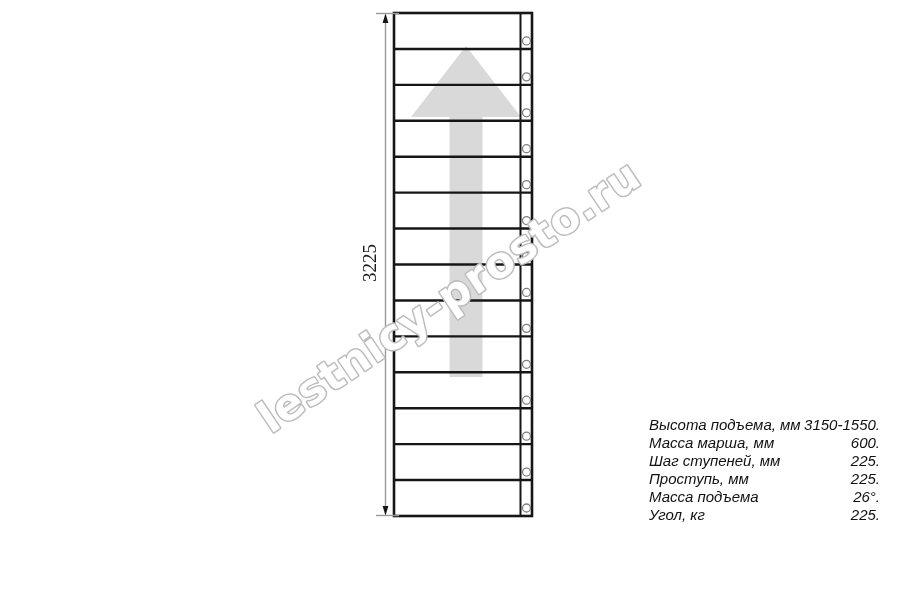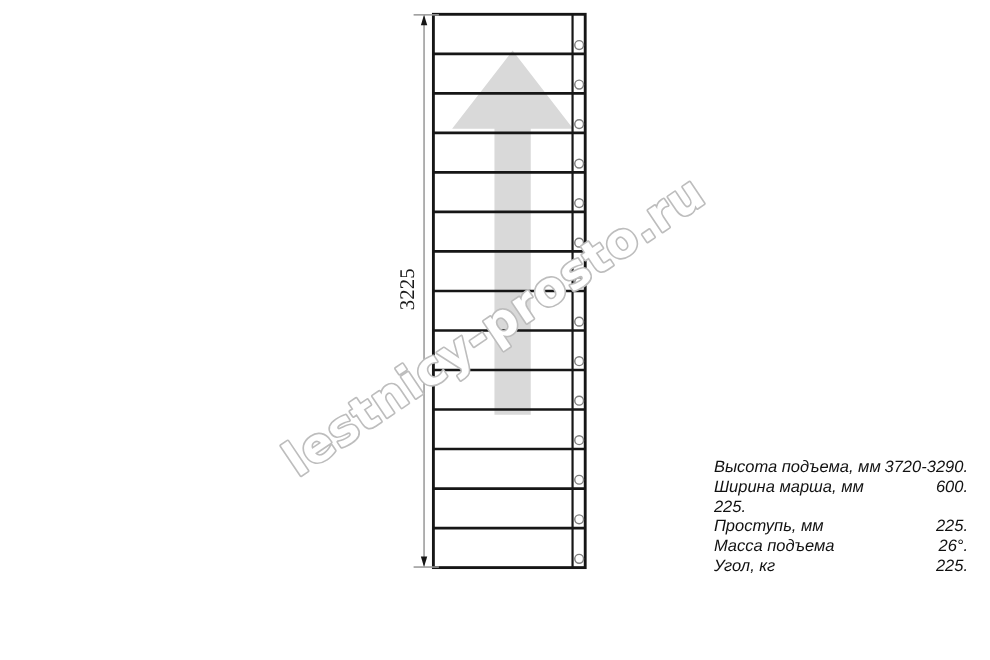--- a/index.html
+++ b/index.html
@@ -108,27 +108,28 @@
       <polygon points="385.5,515.5 382.6,506 388.4,506" fill="#161616"></polygon>
       <text class="dim-label-text" transform="translate(370 263) rotate(-90)" text-anchor="middle" dy="6">3225</text>
     </g>
 
     <text class="watermark-text" transform="translate(449 296) rotate(-34)" text-anchor="middle" dy="15">lestnicy-prosto.ru</text>
   </svg>
 
   <div class="specs">
       <div class="spec-row">
         <span class="spec-label">Высота подъема, мм</span>
-        <span class="spec-value">3720-3290.</span>
+        <span class="spec-value">3150-1550.</span>
       </div>
       <div class="spec-row">
-        <span class="spec-label">Ширина марша, мм</span>
+        <span class="spec-label">Масса марша, мм</span>
         <span class="spec-value">600.</span>
       </div>
       <div class="spec-row">
+        <span class="spec-label">Шаг ступеней, мм</span>
         <span class="spec-value">225.</span>
       </div>
       <div class="spec-row">
         <span class="spec-label">Проступь, мм</span>
         <span class="spec-value">225.</span>
       </div>
       <div class="spec-row">
         <span class="spec-label">Масса подъема</span>
         <span class="spec-value">26°.</span>
       </div>

